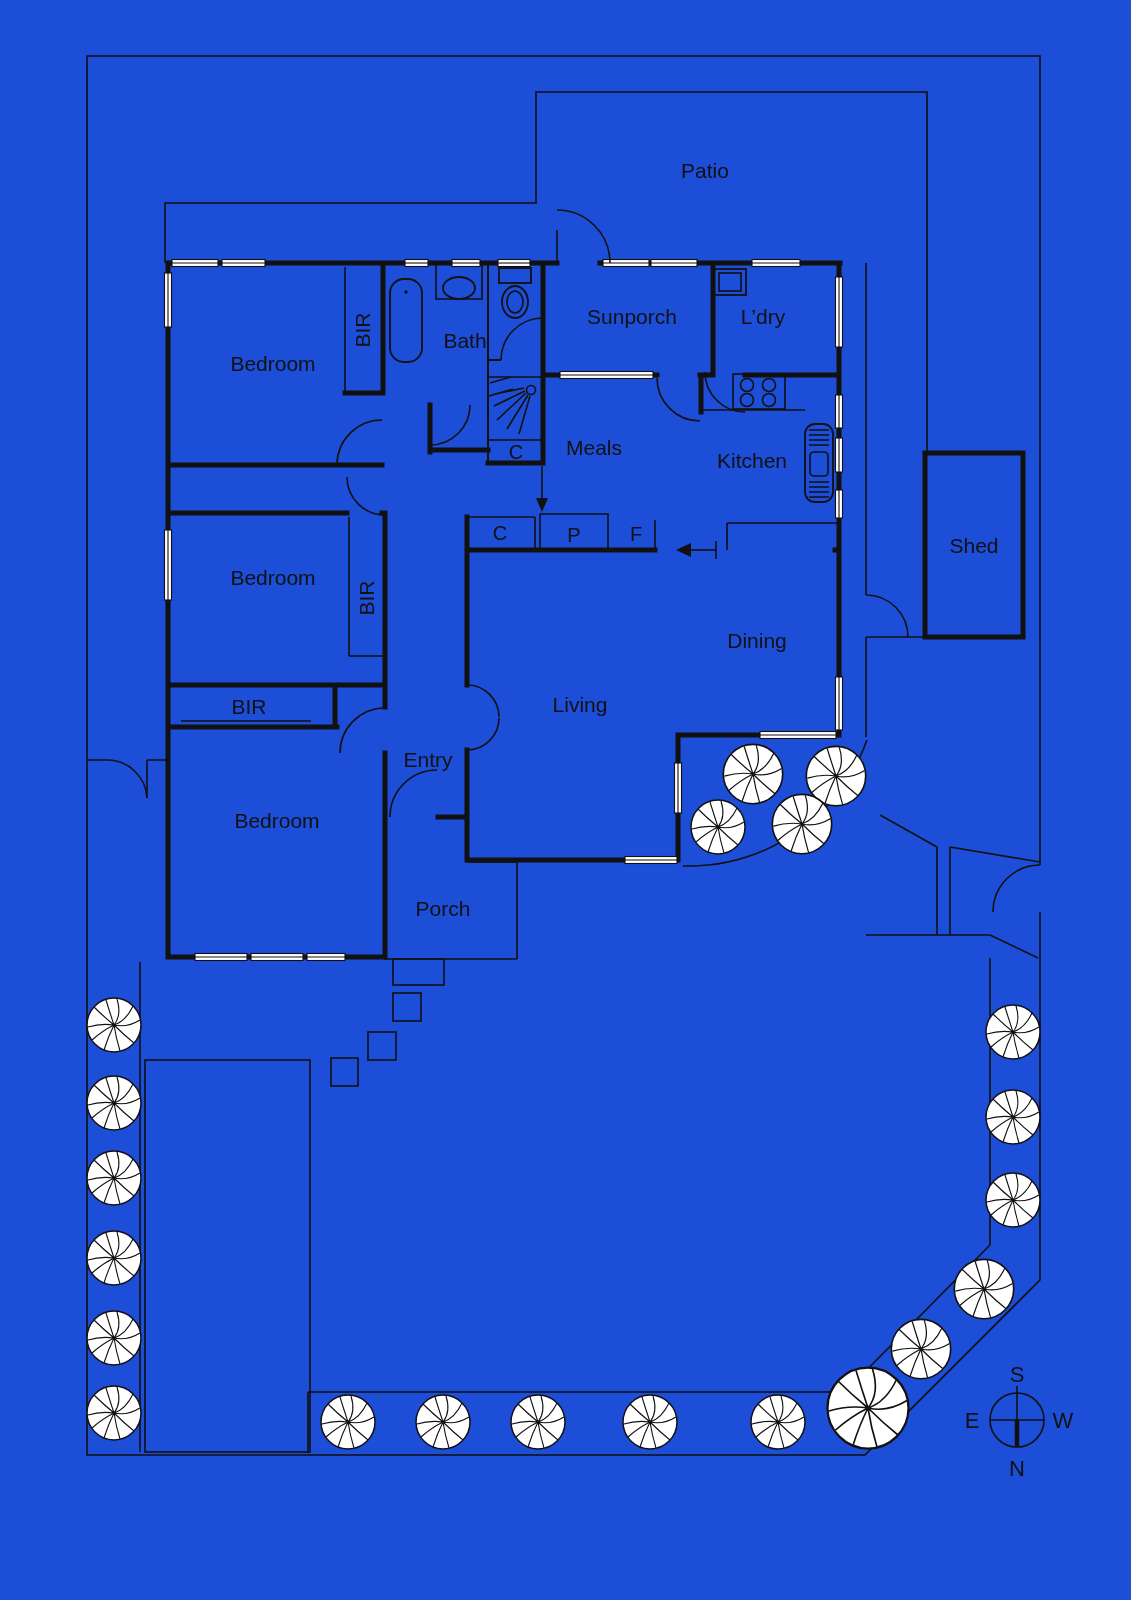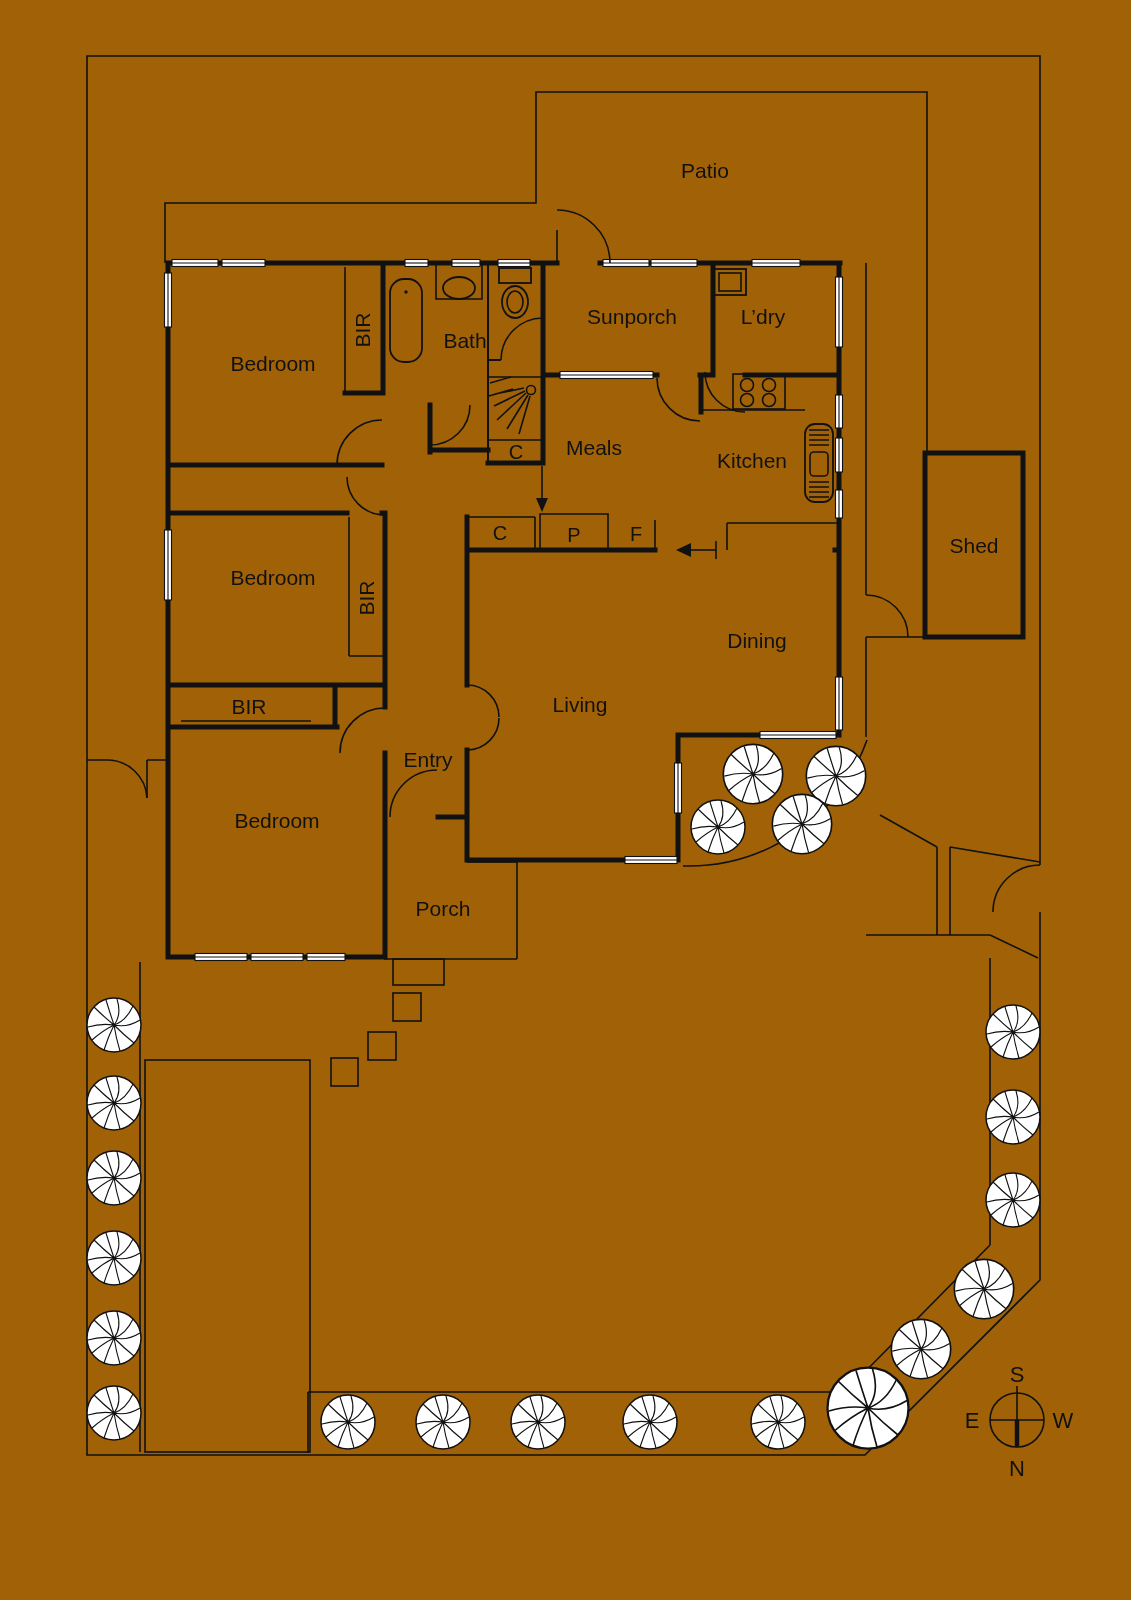--- a/index.html
+++ b/index.html
@@ -1,16 +1,16 @@
 <!DOCTYPE html>
 <html><head>
 <meta charset="utf-8">
 <style>
   html,body{margin:0;padding:0;background:#ffffff;}
-  .canvas{position:relative;width:1131px;height:1600px;background:#a16207;overflow:hidden;}
+  .canvas{position:relative;width:1131px;height:1600px;background:#1d4ed8;overflow:hidden;}
   svg{position:absolute;inset:0;}
   text{font-family:"Liberation Sans","DejaVu Sans",sans-serif;fill:#111111;}
   .room-label{font-size:21px;}
   .small-label{font-size:20px;}
   .compass-label{font-size:22px;}
   .bold-wall{stroke:#111111;stroke-width:5;fill:none;stroke-linecap:square;}
   .thin{stroke:#111111;stroke-width:1.6;fill:none;}
   .med{stroke:#111111;stroke-width:2;fill:none;}
   .fixture{stroke:#111111;stroke-width:1.8;fill:none;}
   .win{fill:#ffffff;stroke:#111111;stroke-width:1.1;}

